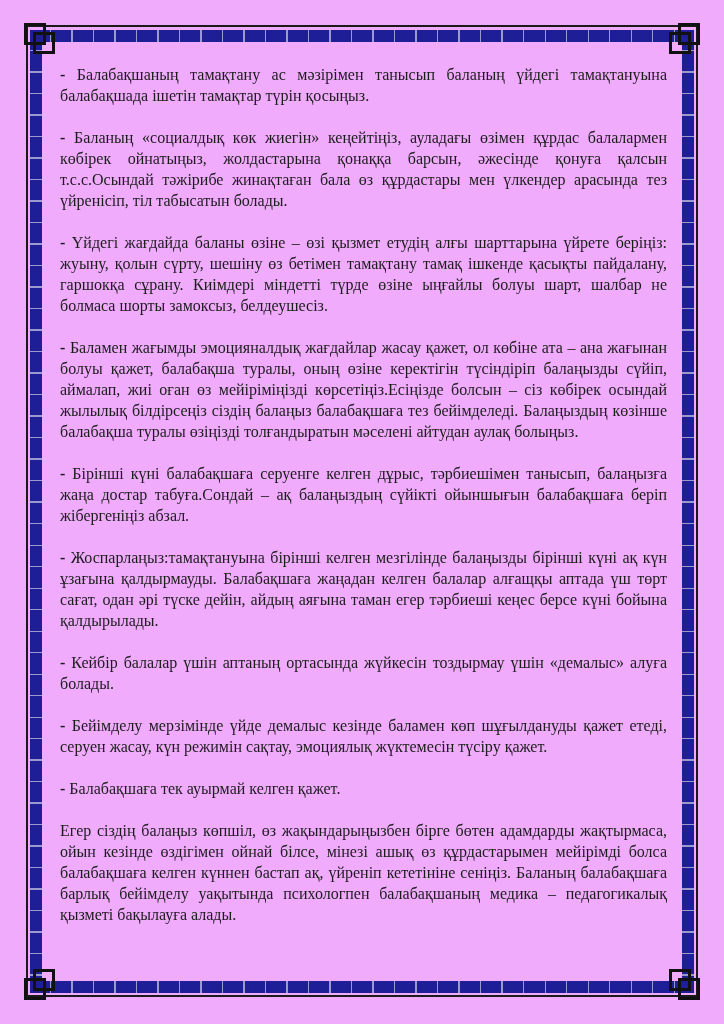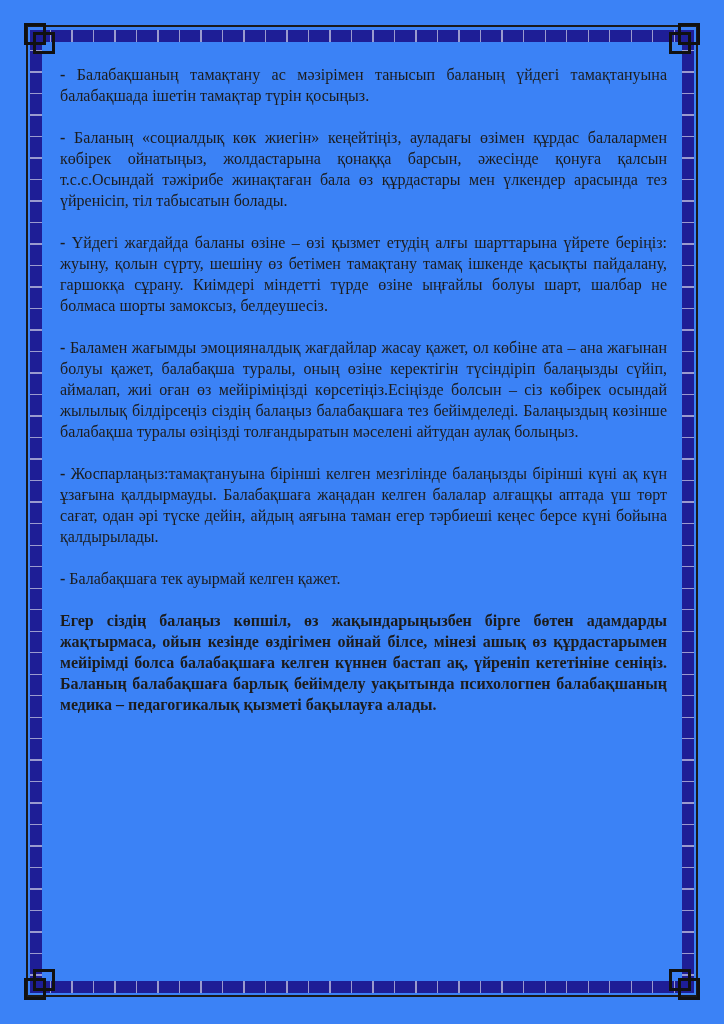--- a/index.html
+++ b/index.html
@@ -5,21 +5,21 @@
   html, body {
     margin: 0;
     padding: 0;
     background: #ffffff;
   }
   * { box-sizing: border-box; }
   .page {
     position: relative;
     width: 724px;
     height: 1024px;
-    background: #3b82f6;
+    background: #f0abfc;
     overflow: hidden;
     font-family: "Liberation Serif", "DejaVu Serif", serif;
   }
   
   .frame-line {
     position: absolute;
     left: 26px; top: 25px;
     width: 672px; height: 972px;
     border: 2px solid #1a1a1a;
   }
@@ -64,21 +64,21 @@
     top: 64px;
     width: 607px;
     color: #1c1c1c;
     font-size: 16px;
     line-height: 21px;
     text-align: justify;
   }
   .content p {
     margin: 0 0 21px 0;
   }
-  .content p:last-child { margin-bottom: 0; font-weight: bold; }
+  .content p:last-child { margin-bottom: 0; }
   .bullet { font-weight: bold; }
 </style>
 </head>
 <body>
 
 <div class="page">
 
   <div class="frame-line"></div>
   <div class="band band-top"></div>
   <div class="band band-bottom"></div>
@@ -96,23 +96,26 @@
 
   <div class="content">
     <p><span class="bullet">- </span><span>Балабақшаның тамақтану ас мәзірімен танысып баланың үйдегі тамақтануына балабақшада ішетін тамақтар түрін қосыңыз.</span></p>
 
     <p><span class="bullet">- </span><span>Баланың «социалдық көк жиегін» кеңейтіңіз, ауладағы өзімен құрдас балалармен көбірек ойнатыңыз, жолдастарына қонаққа барсын, әжесінде қонуға қалсын т.с.с.Осындай тәжірибе жинақтаған бала өз құрдастары мен үлкендер арасында тез үйренісіп, тіл табысатын болады.</span></p>
 
     <p><span class="bullet">- </span><span>Үйдегі жағдайда баланы өзіне – өзі қызмет етудің алғы шарттарына үйрете беріңіз: жуыну, қолын сүрту, шешіну өз бетімен тамақтану тамақ ішкенде қасықты пайдалану, гаршокқа сұрану. Киімдері міндетті түрде өзіне ыңғайлы болуы шарт, шалбар не болмаса шорты замоксыз, белдеушесіз.</span></p>
 
     <p><span class="bullet">- </span><span>Баламен жағымды эмоцияналдық жағдайлар жасау қажет, ол көбіне ата – ана жағынан болуы қажет, балабақша туралы, оның өзіне керектігін түсіндіріп балаңызды сүйіп, аймалап, жиі оған өз мейіріміңізді көрсетіңіз.Есіңізде болсын – сіз көбірек осындай жылылық білдірсеңіз сіздің балаңыз балабақшаға тез бейімделеді. Балаңыздың көзінше балабақша туралы өзіңізді толғандыратын мәселені айтудан аулақ болыңыз.</span></p>
 
+    <p><span class="bullet">- </span><span>Бірінші күні балабақшаға серуенге келген дұрыс, тәрбиешімен танысып, балаңызға жаңа достар табуға.Сондай – ақ балаңыздың сүйікті ойыншығын балабақшаға беріп жібергеніңіз абзал.</span></p>
 
     <p><span class="bullet">- </span><span>Жоспарлаңыз:тамақтануына бірінші келген мезгілінде балаңызды бірінші күні ақ күн ұзағына қалдырмауды. Балабақшаға жаңадан келген балалар алғащқы аптада үш төрт сағат, одан әрі түске дейін, айдың аяғына таман егер тәрбиеші кеңес берсе күні бойына қалдырылады.</span></p>
 
+    <p><span class="bullet">- </span><span>Кейбір балалар үшін аптаның ортасында жүйкесін тоздырмау үшін «демалыс» алуға болады.</span></p>
 
+    <p><span class="bullet">- </span><span>Бейімделу мерзімінде үйде демалыс кезінде баламен көп шұғылдануды қажет етеді, серуен жасау, күн режимін сақтау, эмоциялық жүктемесін түсіру қажет.</span></p>
 
     <p><span class="bullet">- </span><span>Балабақшаға тек ауырмай келген қажет.</span></p>
 
     <p><span class="bullet"></span><span>Егер сіздің балаңыз көпшіл, өз жақындарыңызбен бірге бөтен адамдарды жақтырмаса, ойын кезінде өздігімен ойнай білсе, мінезі ашық өз құрдастарымен мейірімді болса балабақшаға келген күннен бастап ақ, үйреніп кететініне сеніңіз. Баланың балабақшаға барлық бейімделу уақытында психологпен балабақшаның медика – педагогикалық қызметі бақылауға алады.</span></p>
   </div>
 
 </div>
 
 </body></html>

